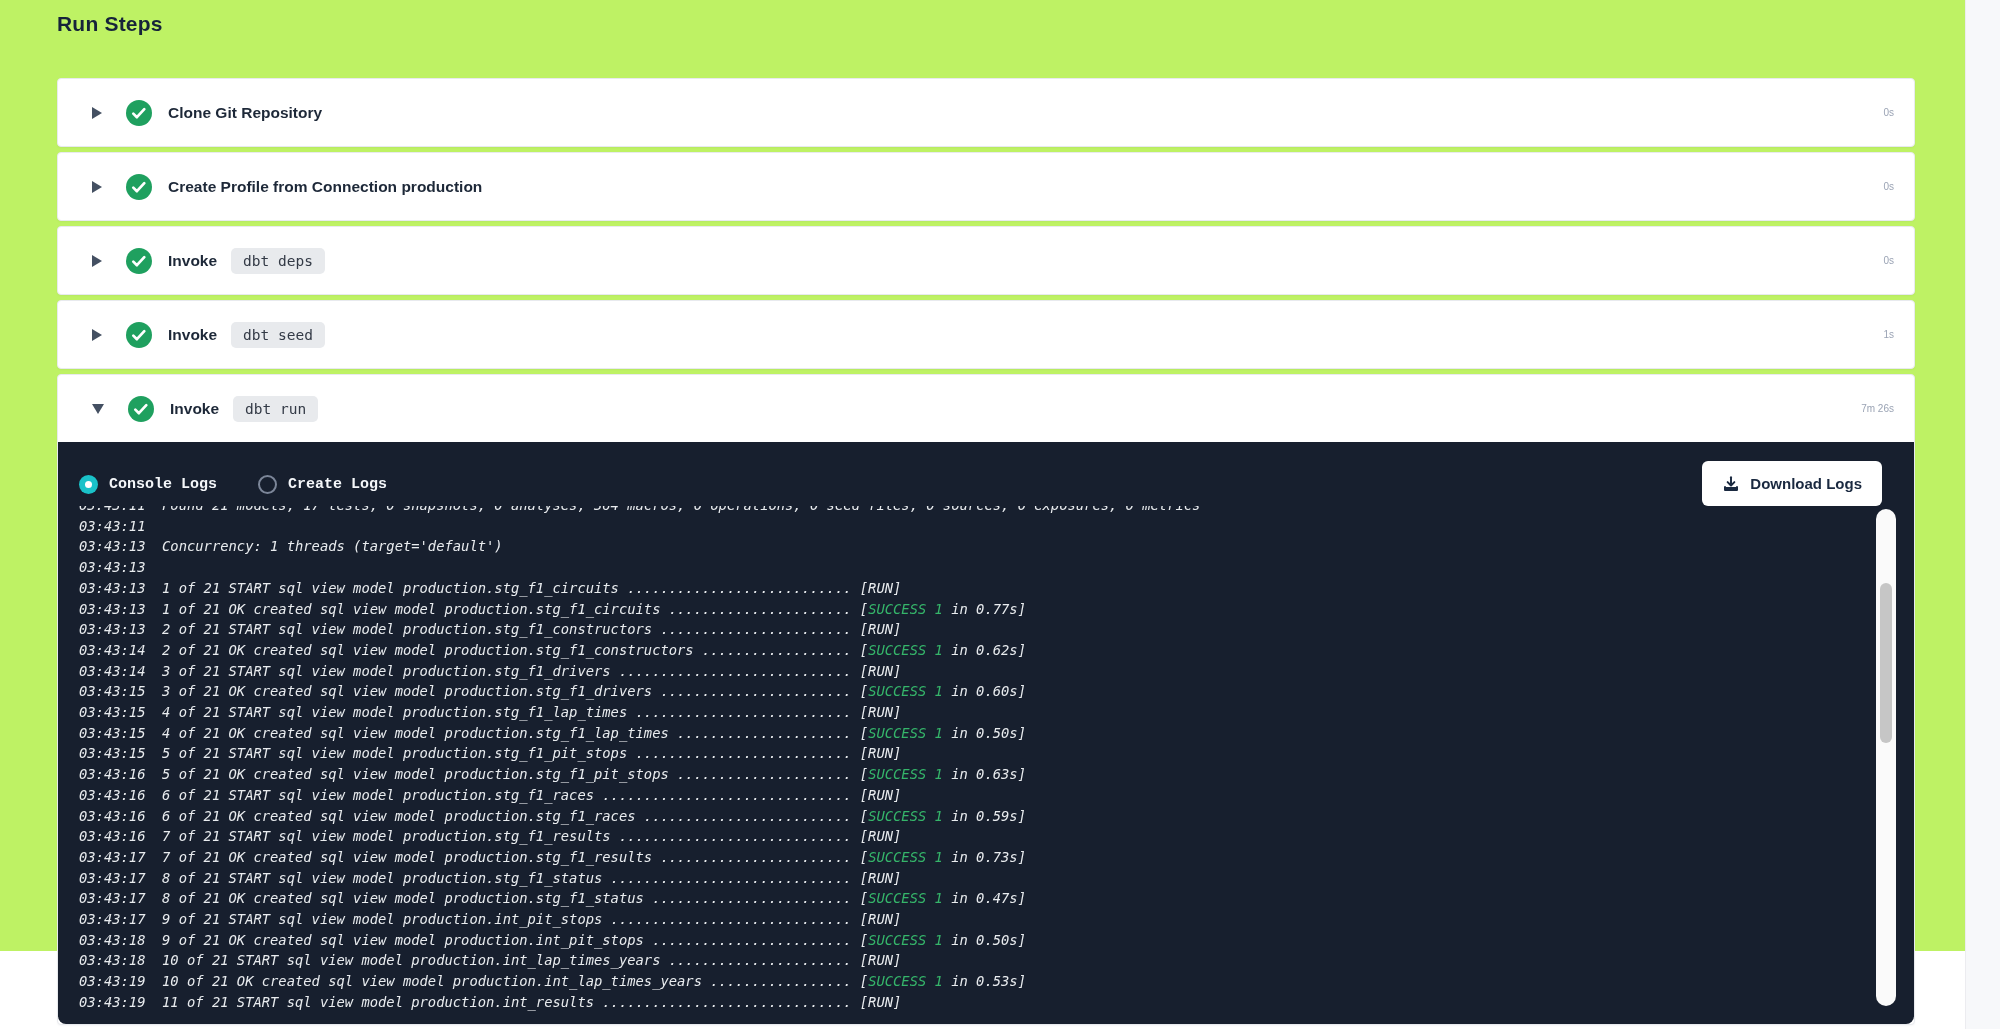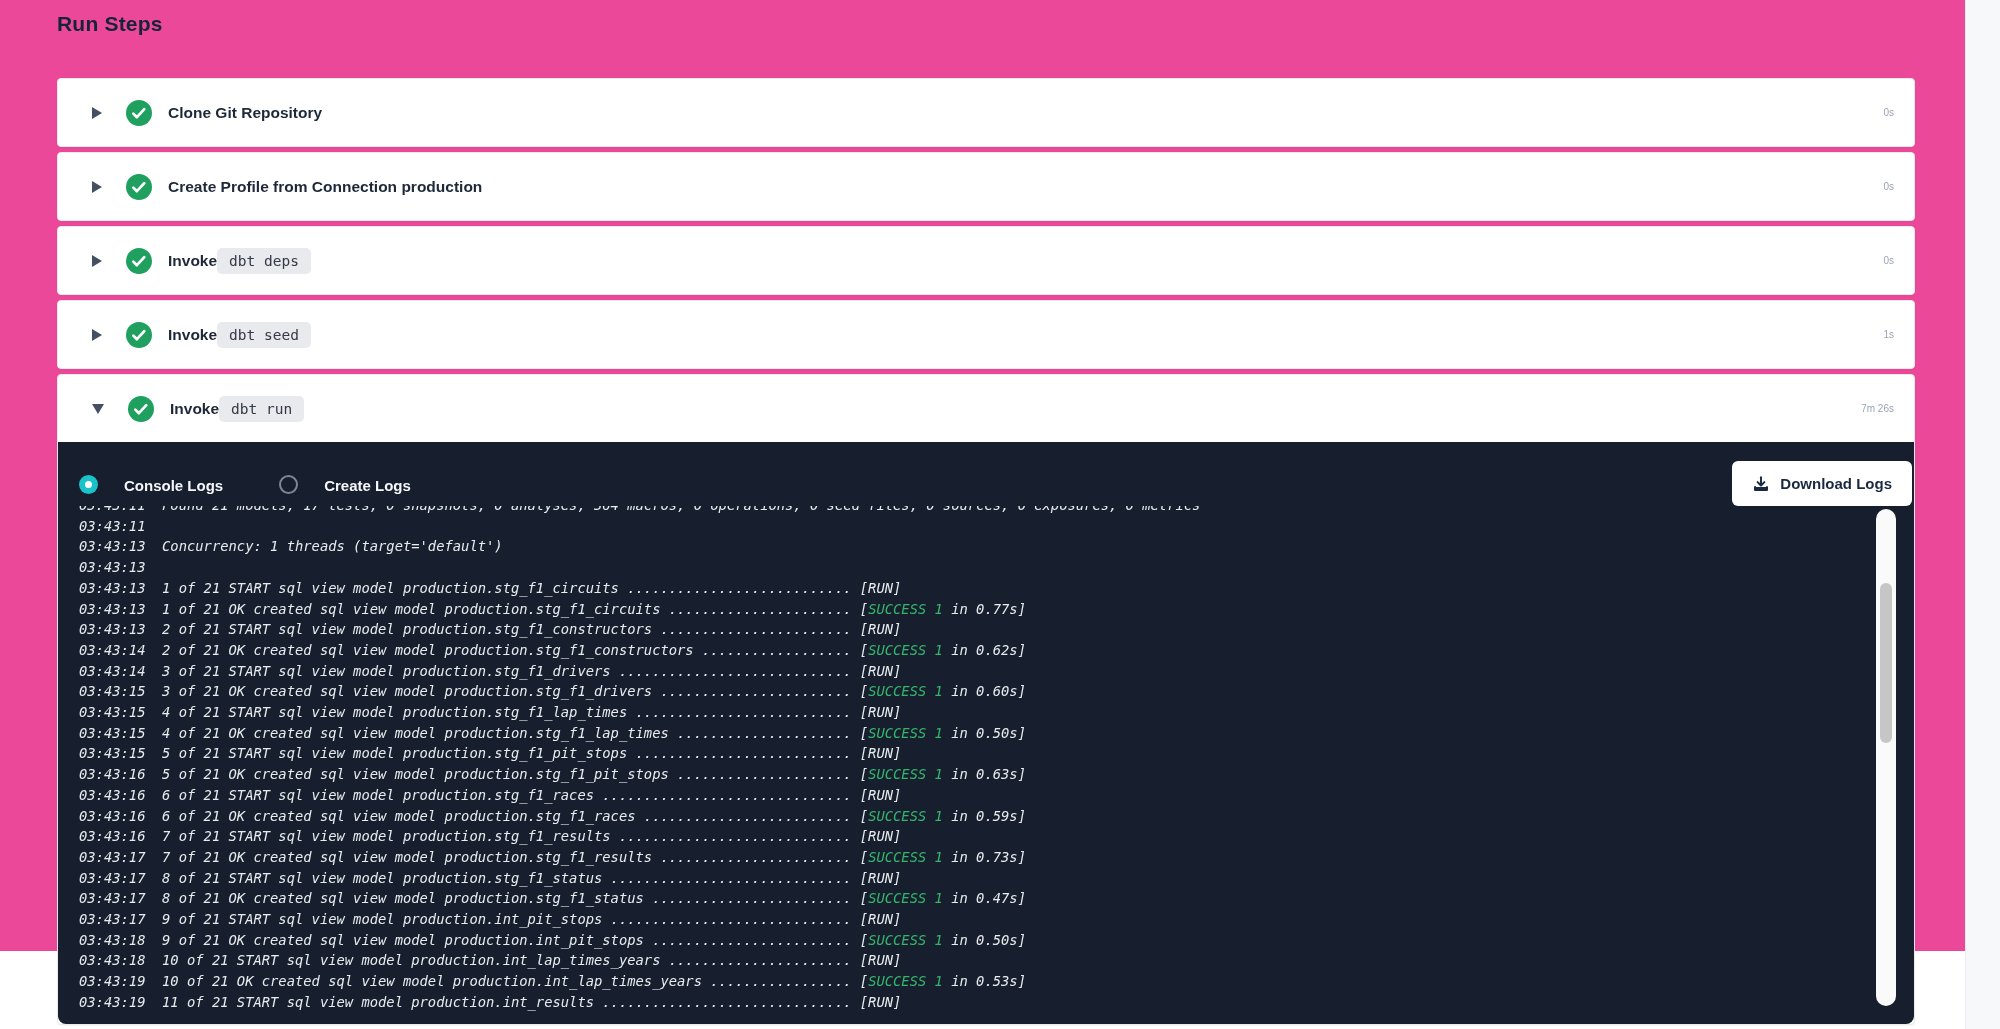--- a/index.html
+++ b/index.html
@@ -8,50 +8,50 @@
     --log-green:#35b56a;
     --panel-bg:#171f2e;
     --title-color:#16233a;
     --label-color:#1d2838;
     --duration-color:#9aa3b4;
     --card-border:#e8eaee;
   }
   *{margin:0;padding:0;box-sizing:border-box;}
   html,body{width:2000px;height:1029px;overflow:hidden;background:#ffffff;
     font-family:"Liberation Sans",sans-serif;}
-  .page{position:relative;width:2000px;height:951px;background:#ec4899;}
+  .page{position:relative;width:2000px;height:951px;background:#bef264;}
   .gutter{position:absolute;right:0;top:0;width:35px;height:1029px;
     background:#f7f8fa;border-left:1px solid #ececf0;}
   .page-title{position:absolute;left:57px;top:12px;font-size:21px;font-weight:700;
     color:var(--title-color);letter-spacing:.2px;}
   .steps{position:absolute;left:57px;top:78px;width:1858px;}
   .card{background:#ffffff;border:1px solid var(--card-border);border-radius:4px;
     margin-bottom:5px;box-shadow:0 1px 2px rgba(20,30,50,.04);}
   .step-row{display:flex;align-items:center;height:67px;padding:0 20px;cursor:pointer;}
   .chev{margin-left:14px;flex:0 0 auto;}
   .chev-right{width:0;height:0;border-left:10px solid #44506200;
     border-left:10px solid #445062;border-top:6px solid transparent;border-bottom:6px solid transparent;}
   .chev-down{width:0;height:0;border-top:10px solid #445062;
     border-left:6px solid transparent;border-right:6px solid transparent;}
   .check{margin-left:24px;width:26px;height:26px;flex:0 0 auto;display:block;}
   .step-label{margin-left:16px;font-size:15.5px;font-weight:700;color:var(--label-color);}
-  .badge{font-family:"DejaVu Sans Mono","Liberation Mono",monospace;
+  .badge{margin-left:14px;font-family:"DejaVu Sans Mono","Liberation Mono",monospace;
     font-size:14.5px;color:#333a46;background:#e8eaed;border-radius:5px;padding:5px 12px;}
   .duration{margin-left:auto;font-size:10px;color:var(--duration-color);}
   
   .panel{position:relative;height:582px;background:var(--panel-bg);
     border-radius:0 0 8px 8px;overflow:hidden;}
-  .panel-header{position:absolute;left:21px;top:33px;display:flex;align-items:flex-end;gap:26px;}
+  .panel-header{position:absolute;left:21px;top:33px;display:flex;align-items:center;gap:11px;font-family:Liberation Mono, monospace;}
   .radio{width:19px;height:19px;border-radius:50%;flex:0 0 auto;display:flex;
     align-items:center;justify-content:center;cursor:pointer;}
   .radio.checked{background:var(--accent-teal);}
   .radio.checked .dot{width:7px;height:7px;border-radius:50%;background:#ffffff;}
   .radio.unchecked{border:2.5px solid #7c8699;background:transparent;}
   .radio-label{font-size:15px;font-weight:700;color:#f5f7fa;margin-right:30px;}
-  .download-btn{position:absolute;right:2px;top:19px;display:flex;align-items:center;gap:10px;
+  .download-btn{position:absolute;right:32px;top:19px;display:flex;align-items:center;gap:10px;
     background:#ffffff;color:#1a2940;border:none;border-radius:6px;height:45px;
     padding:0 20px;font-family:"Liberation Sans",sans-serif;font-size:15px;font-weight:600;cursor:pointer;}
   .log-viewport{position:absolute;left:21px;top:64px;right:46px;height:514px;overflow:hidden;font-style:italic;}
   .log-content{margin-top:-11px;font-family:"DejaVu Sans Mono","Liberation Mono",monospace;
     font-size:13.8px;line-height:20.7px;color:#e9ecef;white-space:pre;}
   .log-line{white-space:pre;}
   .log-green{color:var(--log-green);}
   .scrollbar{position:absolute;right:18px;top:67px;width:20px;height:497px;
     background:#fafafa;border-radius:10px;}
   .scroll-thumb{position:absolute;left:4px;top:74px;width:12px;height:160px;

